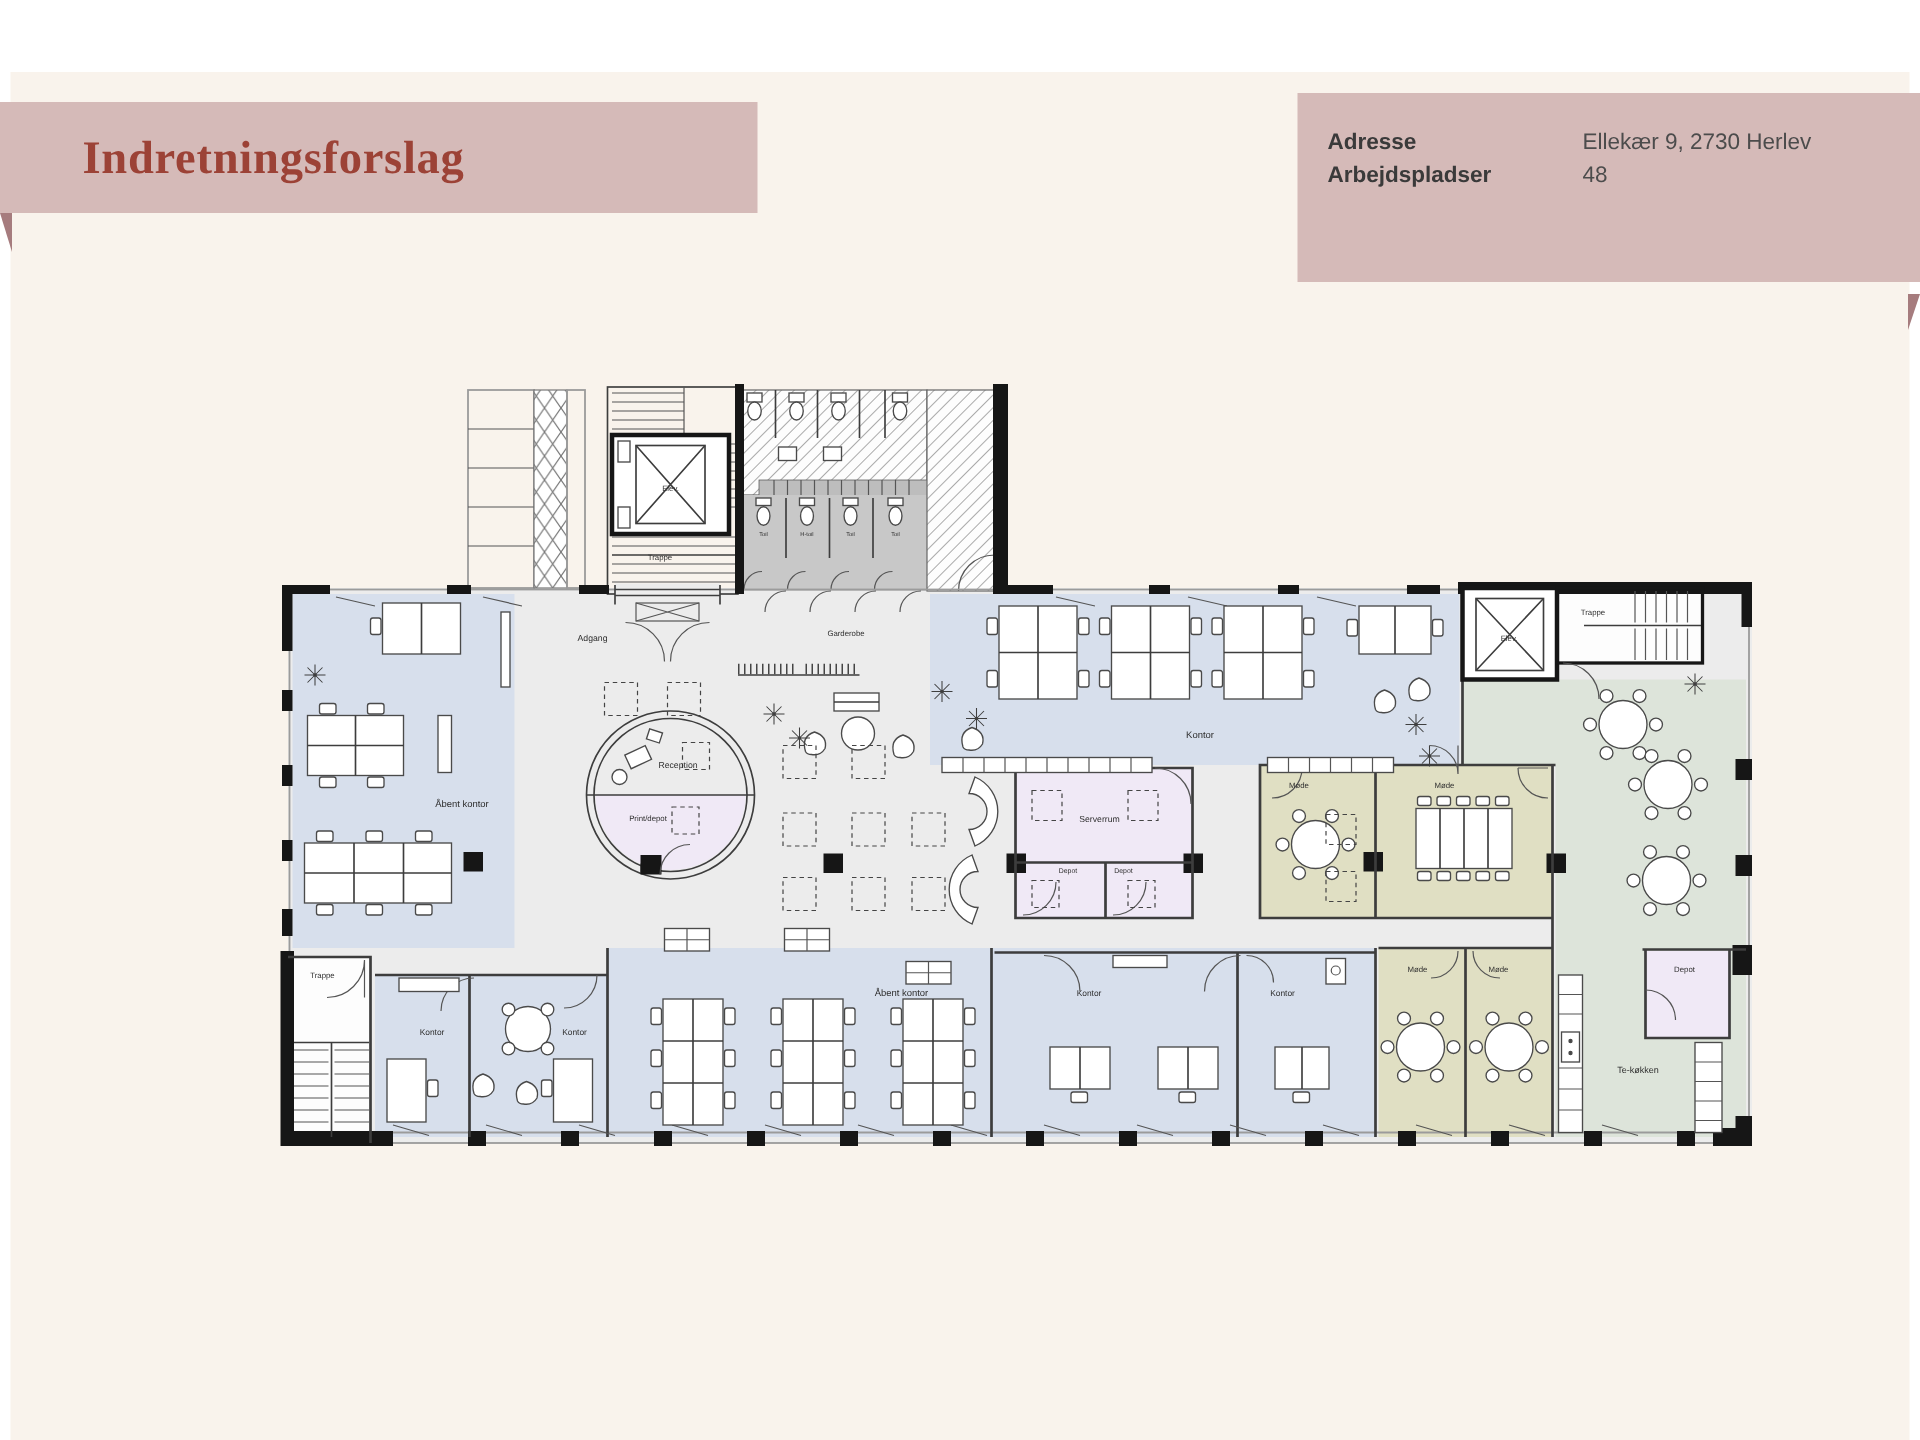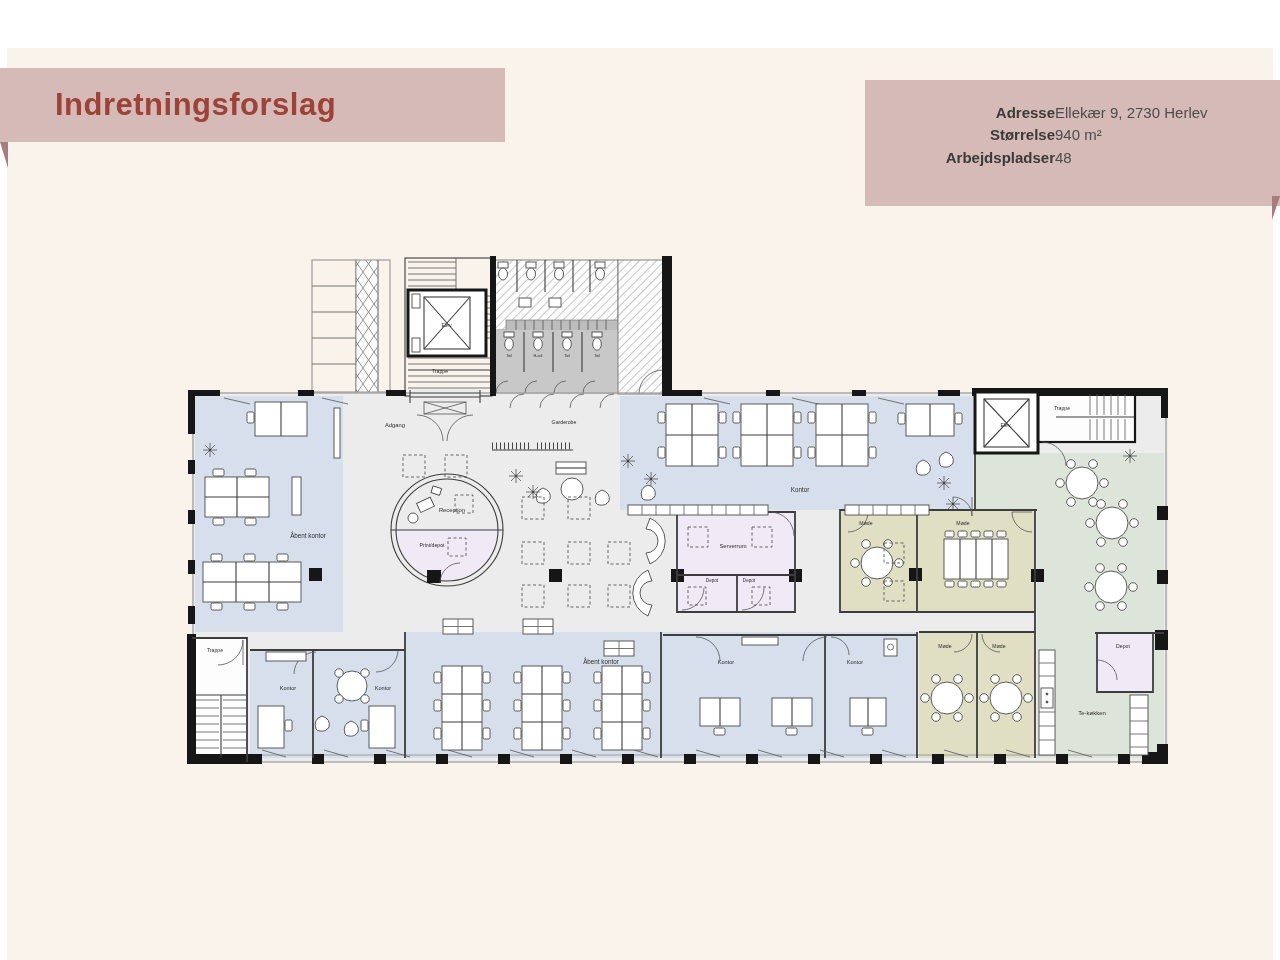--- a/index.html
+++ b/index.html
@@ -2,26 +2,26 @@
 <html style="--page_bg: #ffffff; --card_bg: #f9f3ec; --banner_bg: #d5bab8; --banner_fold: #a67c7e; --title_text: #9c4236; --info_label: #3a3a3a; --info_value: #4c4c4c; --room_blue: #d7dfec; --room_olive: #e0dfc3; --room_green: #dde4da; --room_lavender: #f0e9f6; --floor_grey: #ececec; --toilet_grey: #c8c8c8; --wall: #161616;"><head>
 <meta charset="utf-8">
 <style>
   html,body{margin:0;padding:0;}
   body{width:1280px;height:960px;overflow:hidden;background:var(--page_bg,#fff);
        font-family:"Liberation Sans",sans-serif;}
   .page{position:relative;width:1280px;height:960px;background:var(--page_bg,#fff);}
   .card{position:absolute;left:7px;top:48px;width:1266px;height:912px;background:var(--card_bg,#f9f3ec);}
   .banner{position:absolute;left:0;top:68px;width:505px;height:74px;background:var(--banner_bg,#d5bab8);
           display:flex;align-items:center;}
-  .banner-title{padding-left:55px;font-family:Liberation Sans, sans-serif;font-weight:700;
+  .banner-title{padding-left:55px;font-family:Liberation Serif, serif;font-weight:700;
                 font-size:31px;color:var(--title_text,#9c4236);letter-spacing:.5px;}
   .banner-fold{position:absolute;left:0;top:142px;width:8px;height:26px;background:var(--banner_fold,#a67c7e);
                clip-path:polygon(0 0,100% 0,100% 100%);}
-  .infobox{position:absolute;left:865px;top:80px;width:415px;height:126px;background:var(--banner_bg,#d5bab8);
-           box-sizing:border-box;padding:21px 0 0 20px;text-align:right;}
+  .infobox{position:absolute;left:865px;top:62px;width:415px;height:126px;background:var(--banner_bg,#d5bab8);
+           box-sizing:border-box;padding:21px 0 0 20px;}
   .infobox-fold{position:absolute;left:1272px;top:196px;width:8px;height:24px;background:var(--banner_fold,#a67c7e);
                 clip-path:polygon(0 0,100% 0,0 100%);}
   .info-row{display:flex;height:22.5px;align-items:center;font-size:15px;}
   .info-label{width:170px;font-weight:700;color:var(--info_label,#3a3a3a);}
   .info-value{color:var(--info_value,#4c4c4c);}
   .plan{position:absolute;left:185px;top:252px;width:990px;height:515px;}
   
   .blue{fill:var(--room_blue,#d7dfec);}
   .olive{fill:var(--room_olive,#e0dfc3);}
   .green{fill:var(--room_green,#dde4da);}
@@ -48,24 +48,20 @@
 
   <div class="banner">
     <div class="banner-title">Indretningsforslag</div>
   </div>
   <div class="banner-fold"></div>
 
   <div class="infobox">
     <div class="info-row">
       <span class="info-label">Adresse</span>
       <span class="info-value">Ellekær 9, 2730 Herlev</span>
-    </div>
-    <div class="info-row">
-      <span class="info-label">Størrelse</span>
-      <span class="info-value">940 m²</span>
     </div>
     <div class="info-row">
       <span class="info-label">Arbejdspladser</span>
       <span class="info-value">48</span>
     </div>
   </div>
   <div class="infobox-fold"></div>
 
   <svg class="plan" viewBox="185 252 990 515" xmlns="http://www.w3.org/2000/svg">
     <defs>

